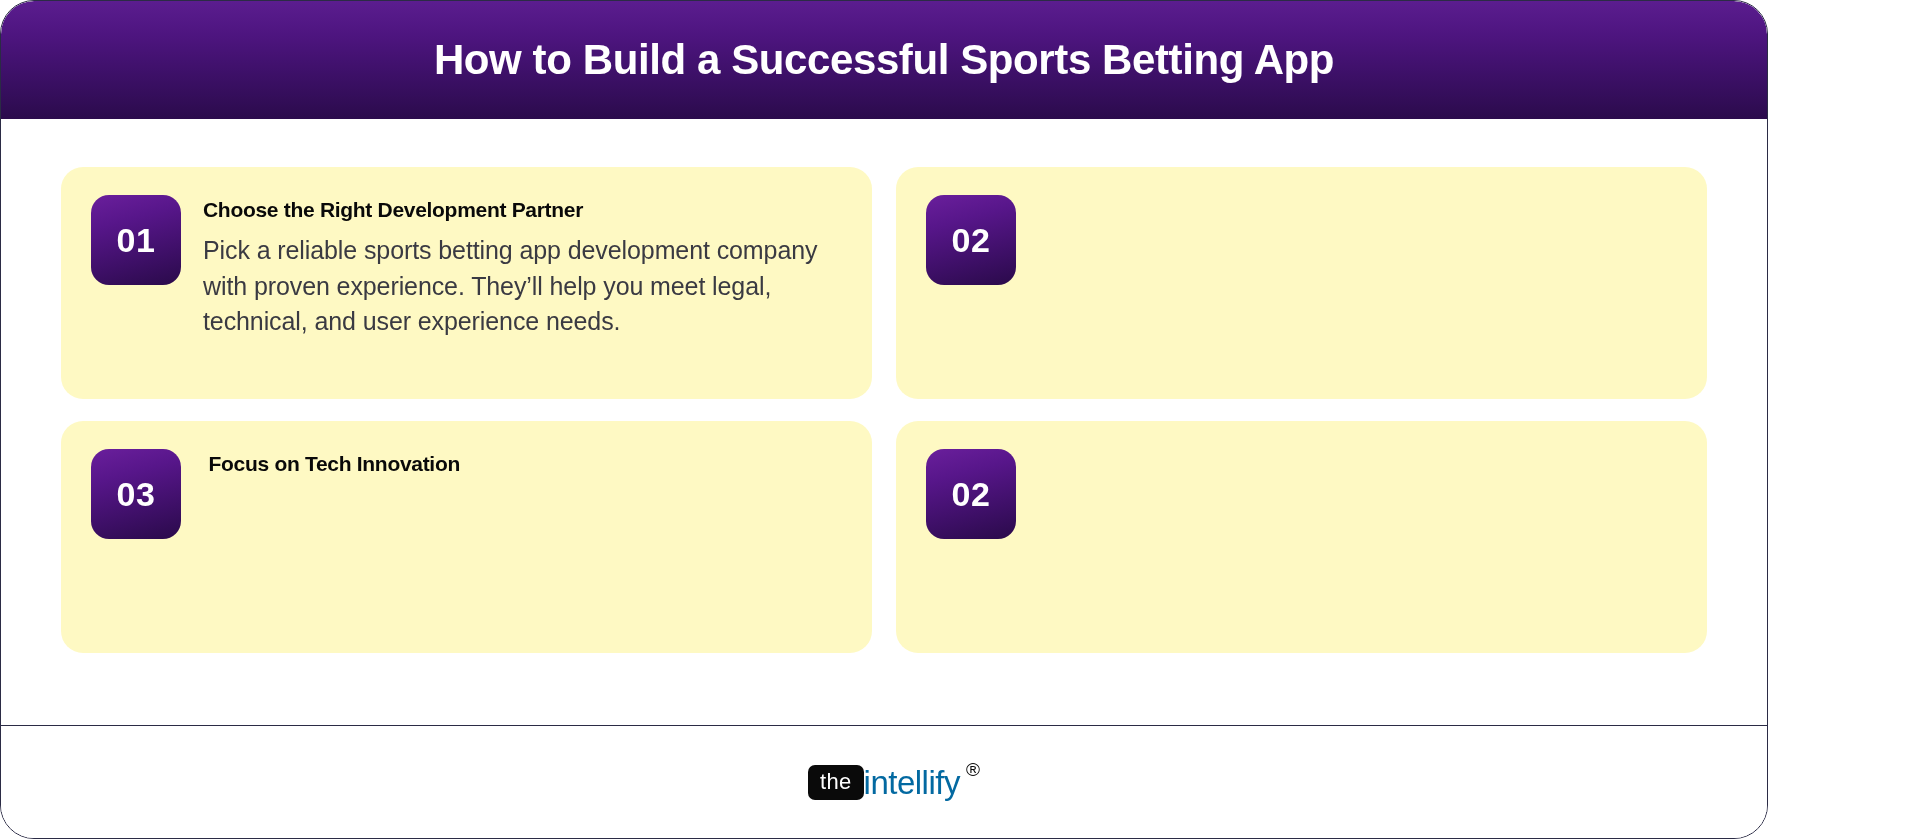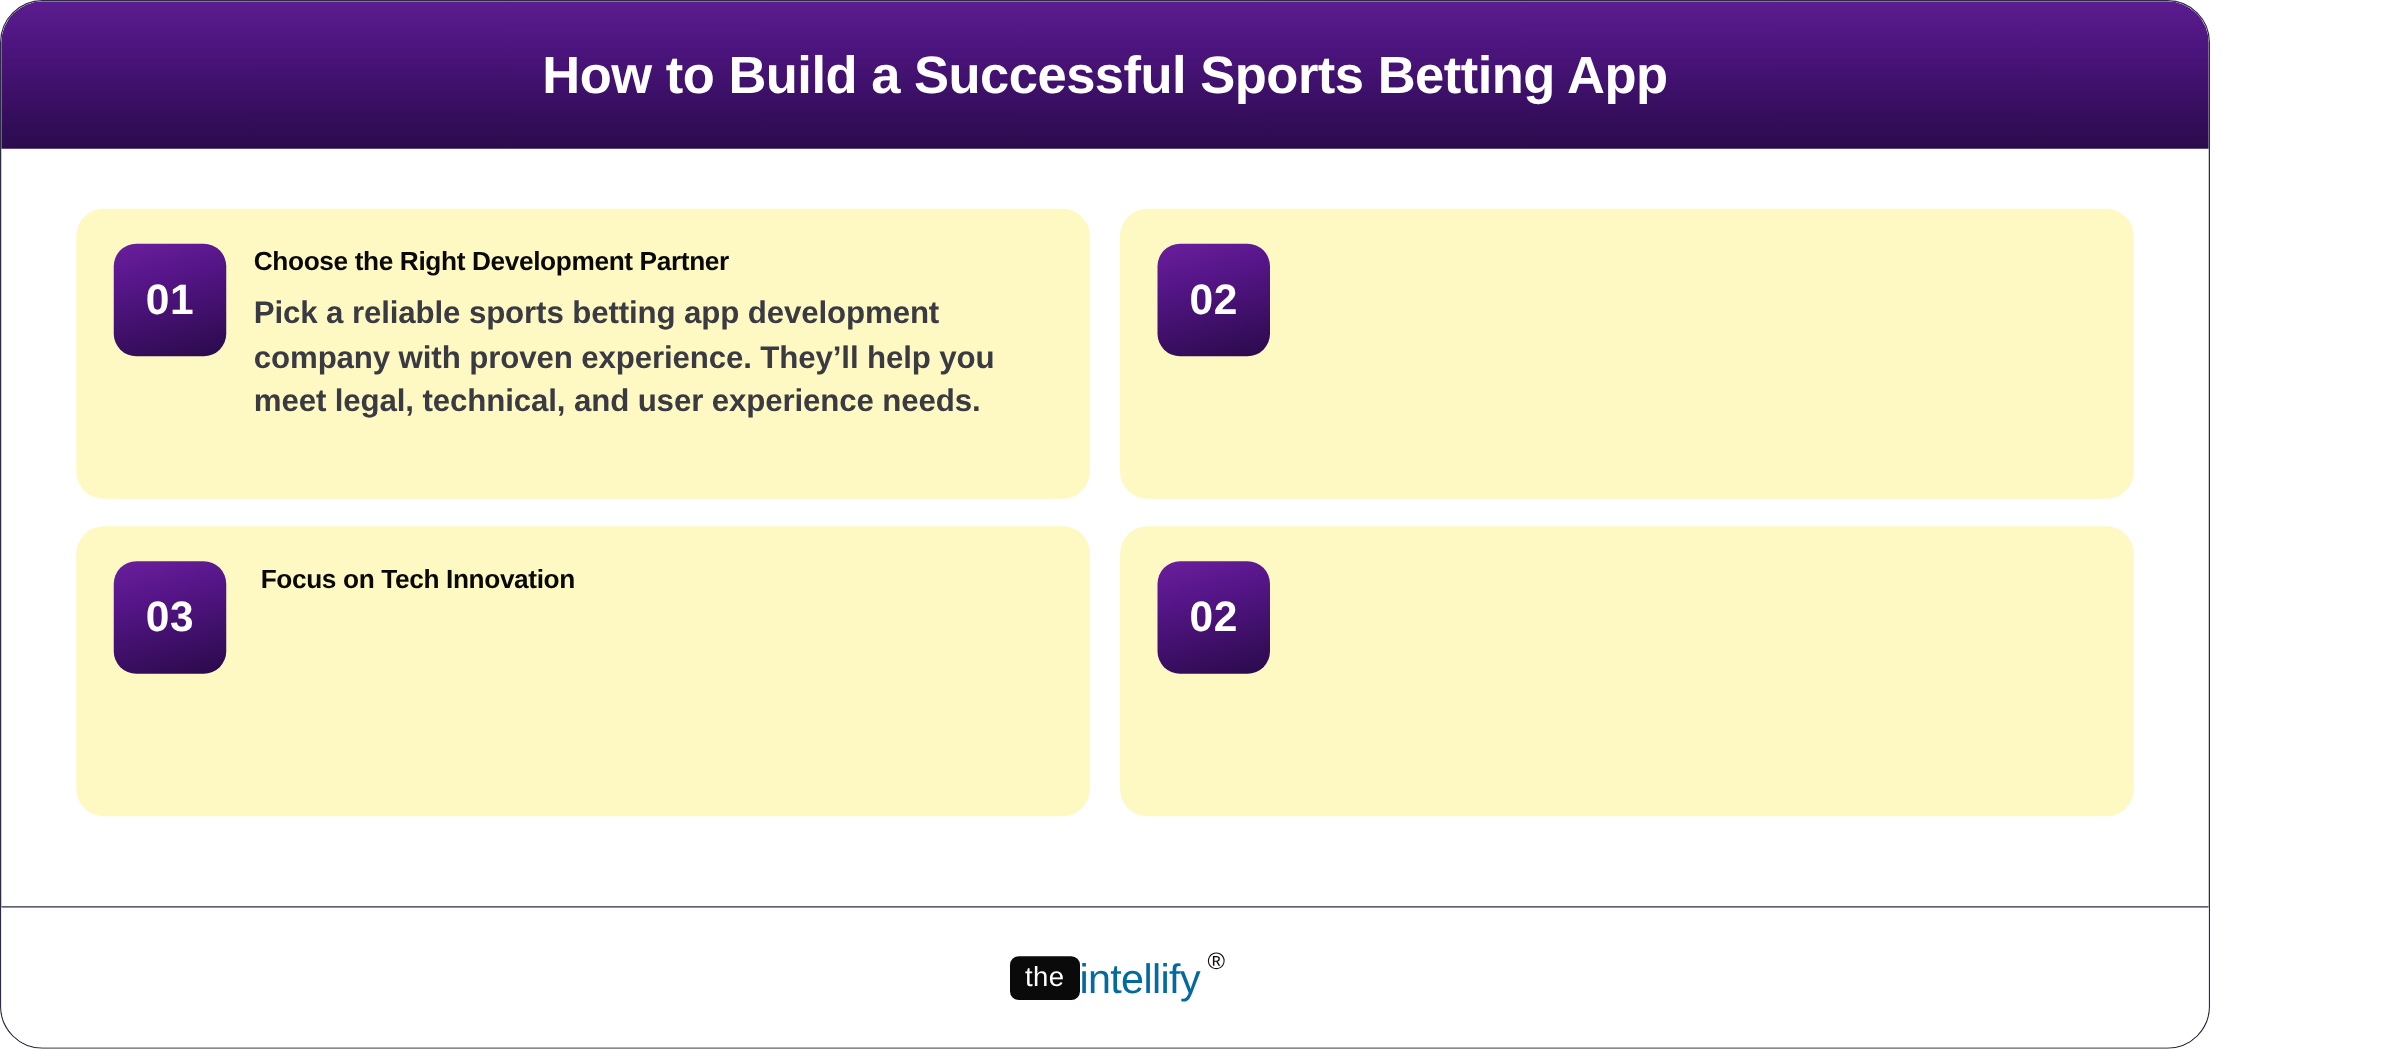--- a/index.html
+++ b/index.html
@@ -100,21 +100,21 @@
     font-weight: 700;
     letter-spacing: -0.3px;
     line-height: 1.2;
     margin-bottom: 11px;
     white-space: pre;
   }
 
   .card-desc {
     color: #3a3a42;
     font-size: 25px;
-    font-weight: 700;
+    font-weight: 400;
     line-height: 1.42;
     letter-spacing: -0.1px;
   }
 
   
   .footer {
     flex: 0 0 113px;
     border-top: 1px solid #2b2b45;
     display: flex;
     align-items: center;

